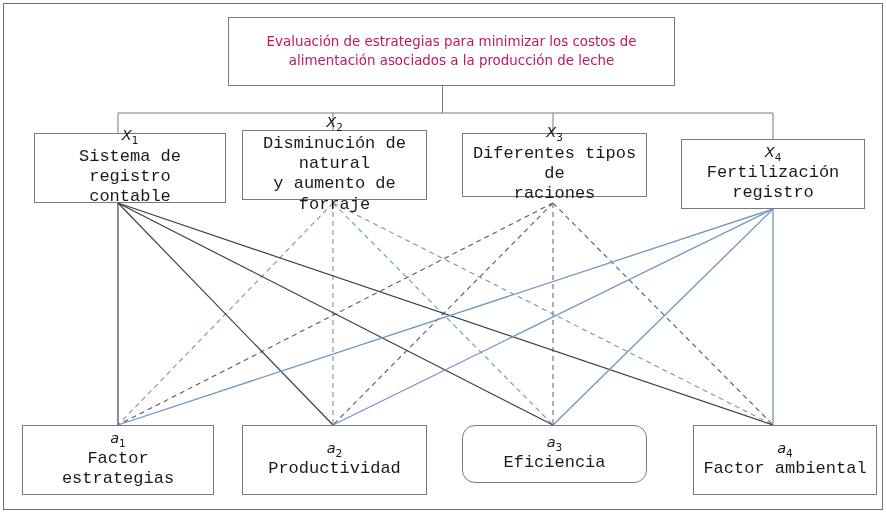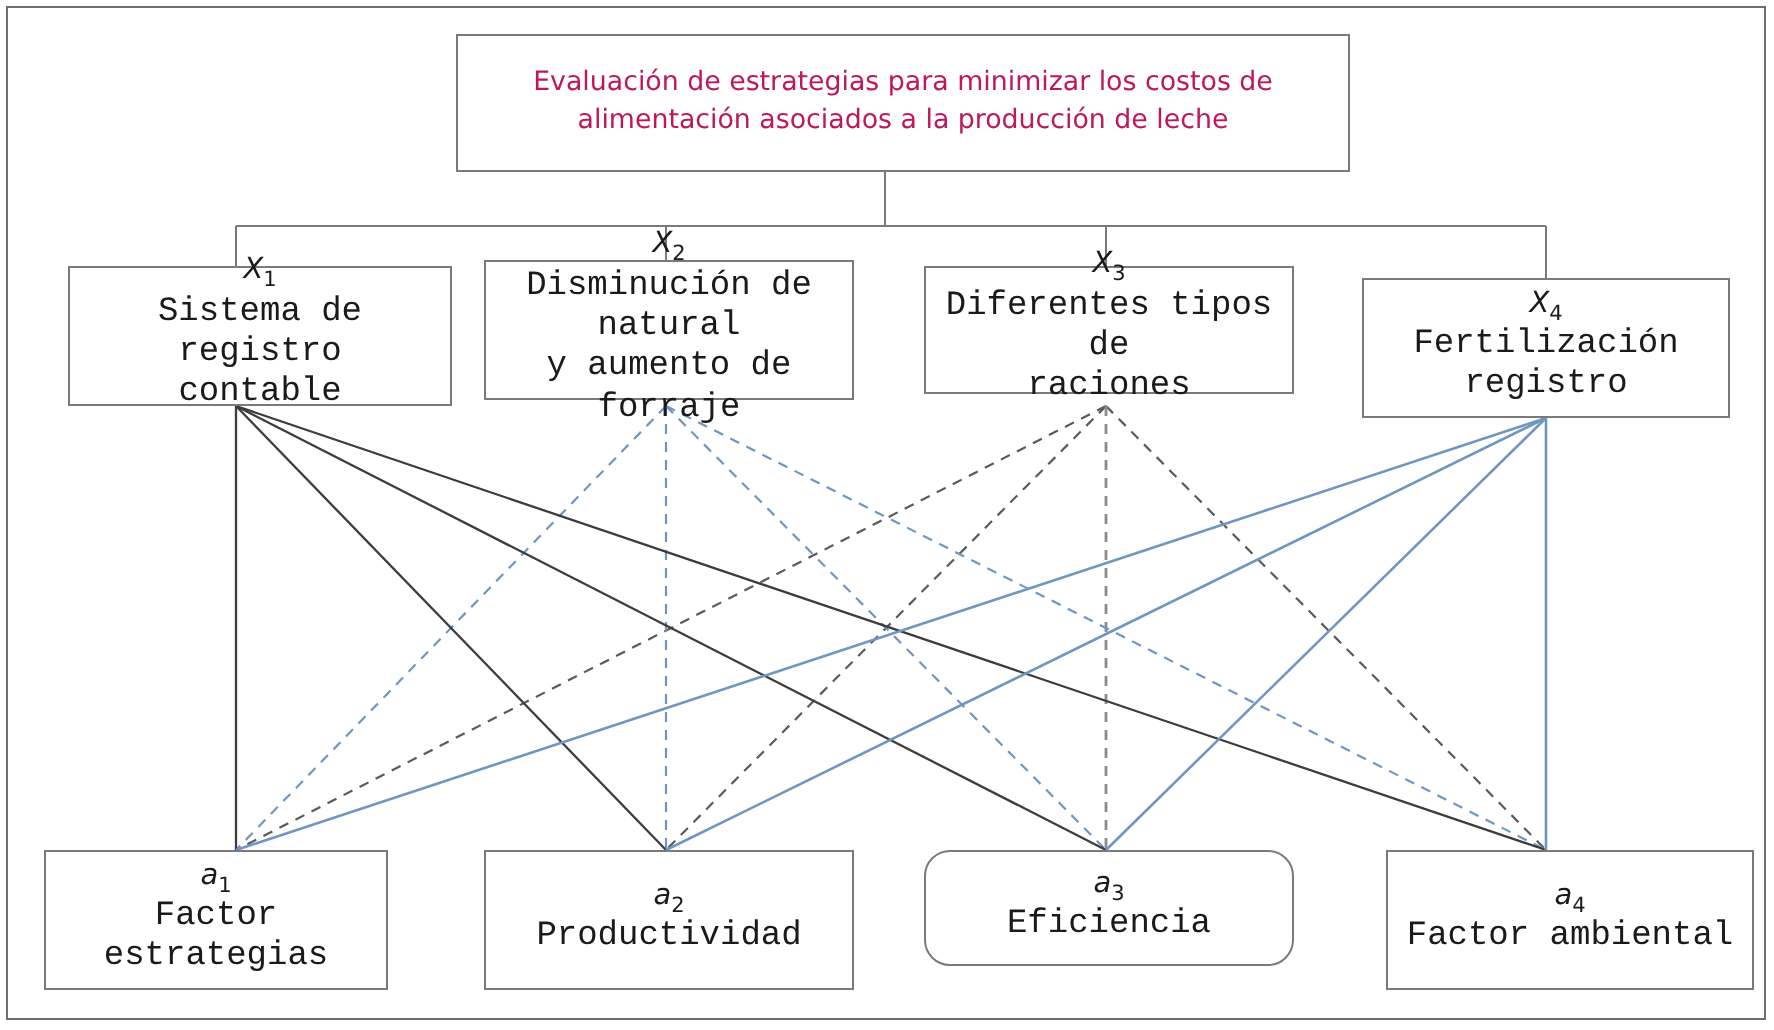--- a/index.html
+++ b/index.html
@@ -160,21 +160,21 @@
 raciones</span>
   </div>
 
   <div class="node" style="left:681px; top:139px; width:184px; height:70px;">
     <span class="varname">
       <span>X</span><sub>4</sub>
     </span>
     <span class="label">Fertilización registro</span>
   </div>
 
-  <div class="node" style="left:22px; top:425px; width:172px; height:70px;">
+  <div class="node" style="left:22px; top:425px; width:192px; height:70px;">
     <span class="varname">
       <span>a</span><sub>1</sub>
     </span>
     <span class="label">Factor estrategias</span>
   </div>
 
   <div class="node" style="left:242px; top:425px; width:185px; height:70px;">
     <span class="varname">
       <span>a</span><sub>2</sub>
     </span>

